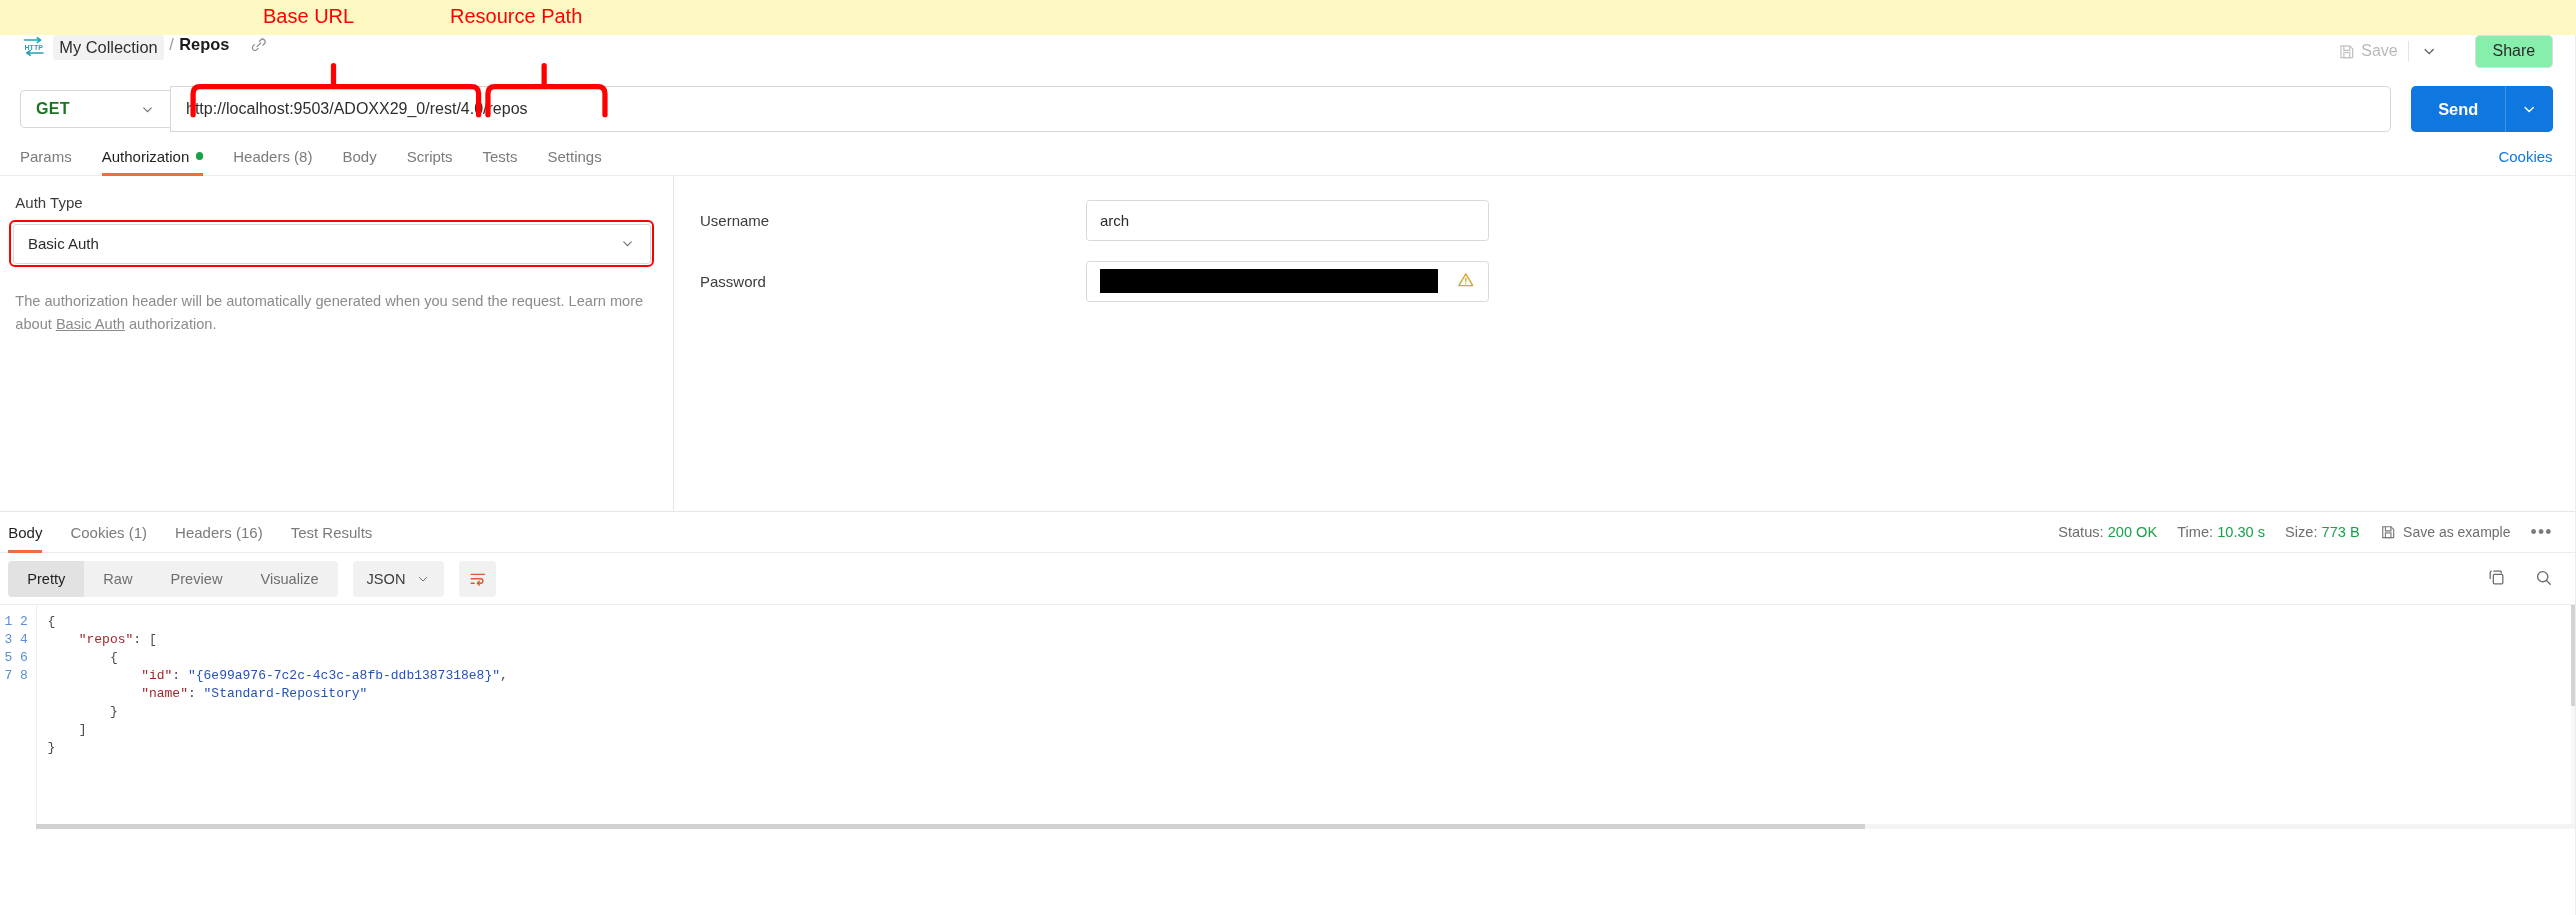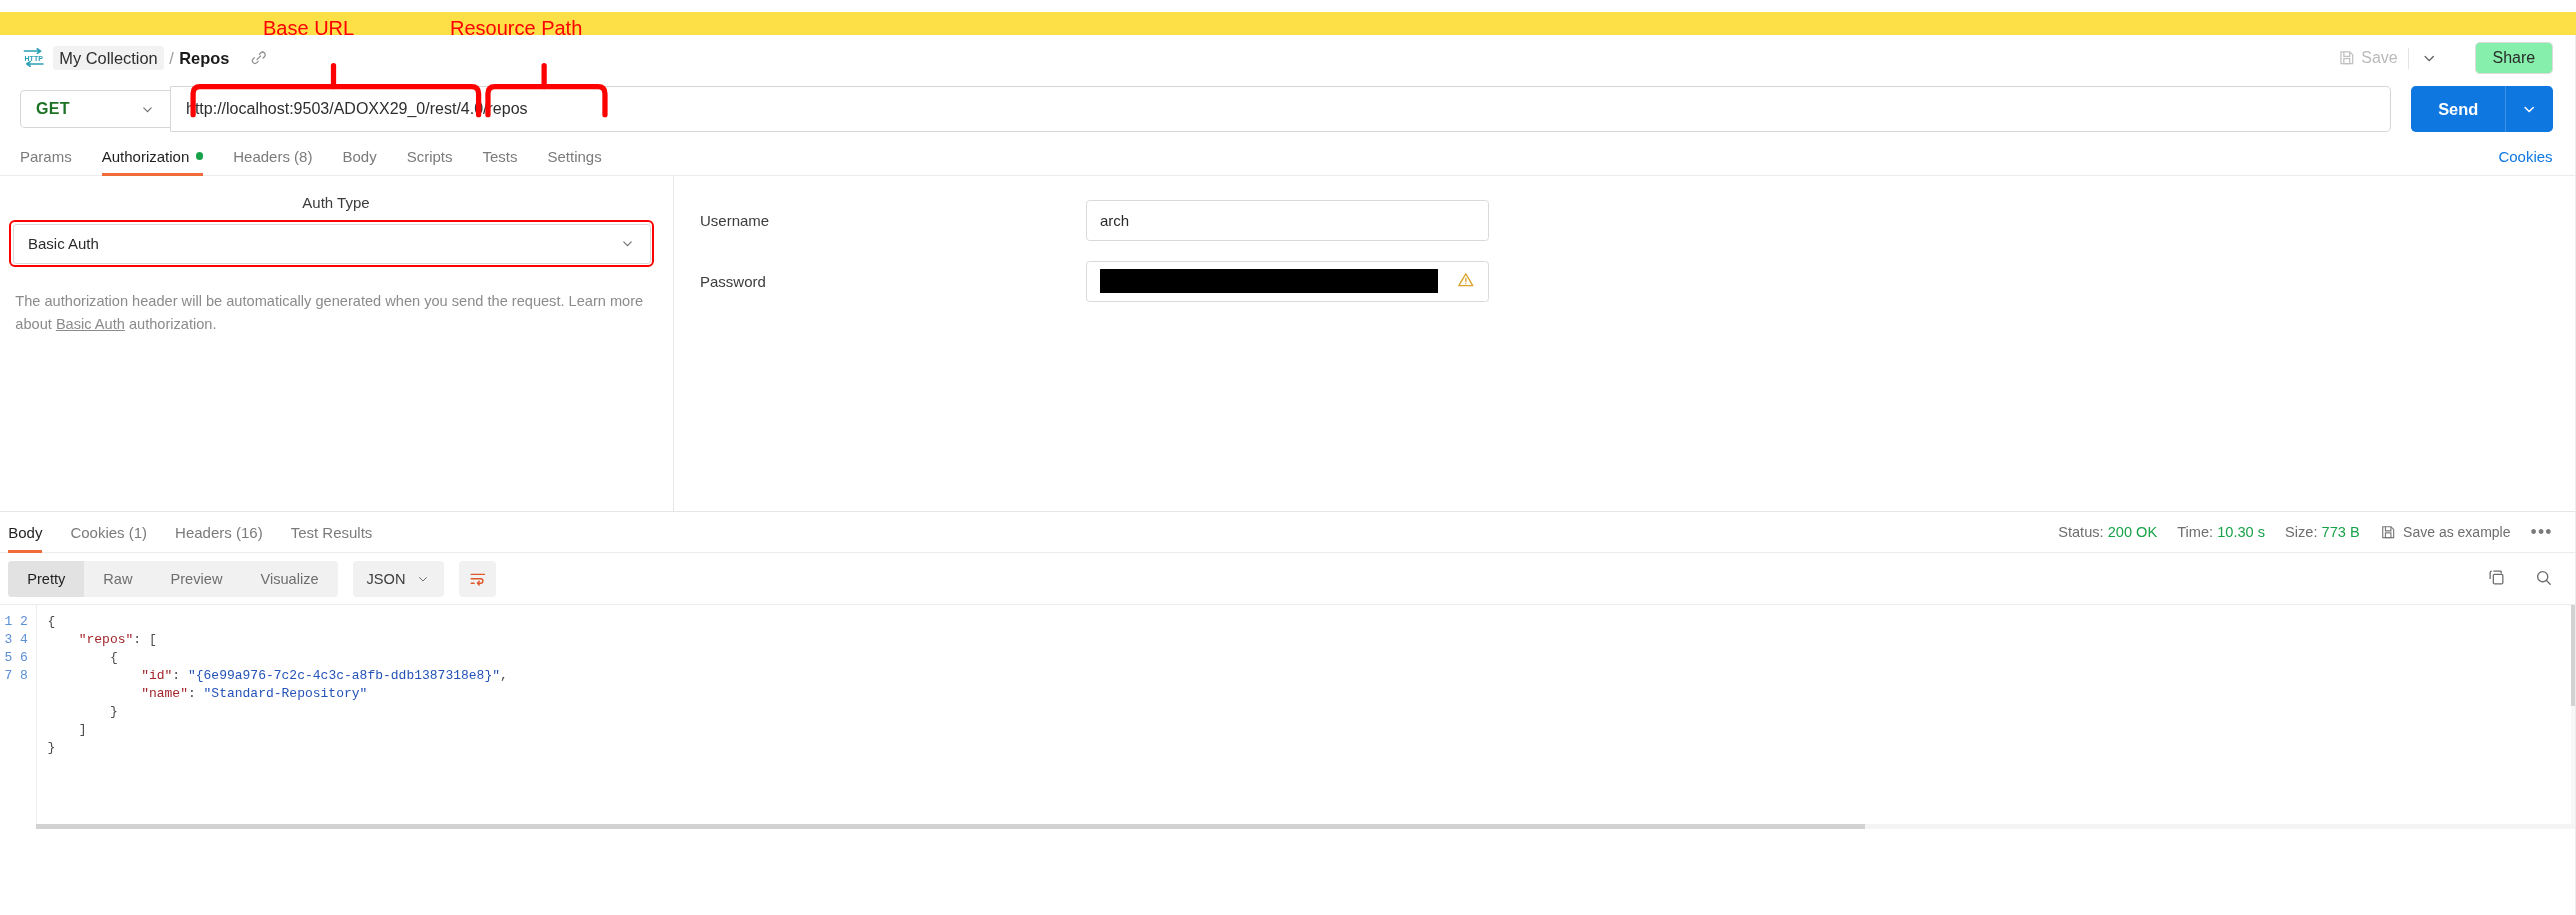--- a/index.html
+++ b/index.html
@@ -5,23 +5,23 @@
   * { box-sizing: border-box; margin: 0; padding: 0; }
   html, body {
     width: 2576px; height: 915px;
     background: #ffffff;
     font-family: "Liberation Sans", sans-serif;
     overflow: hidden;
   }
 
   
   #annotation-strip {
-    position: absolute; left: 0; top: 12px;
+    position: absolute; left: 0; top: 0;
     width: 2576px; height: 35px;
-    background: #fde047;
+    background: #fef9c3;
   }
   .annot-label {
     position: absolute;
     color: #ff0000;
     font-size: 20px;
     font-weight: 400;
     white-space: nowrap;
     font-family: "Liberation Sans", sans-serif;
   }
   #annot-base-url  { left: 263px; top: 4.7px; }
@@ -38,21 +38,21 @@
   #app {
     position: absolute; left: 0; top: 35px;
     width: 2576px; height: 880px;
     background: #ffffff;
   }
 
   
   #request-header {
     position: relative;
     height: 46px;
-    display: flex; align-items: center;
+    display: flex; align-items: flex-start;
     padding: 0 23.4px 0 20px;
     background: #ffffff;
   }
   #http-icon { width: 27px; height: 23.4px; display: flex; align-items: center; justify-content: center; }
   .bc-collection {
     font-size: 16.4px; color: #2e2e2e;
     background: #f2f2f2; border-radius: 3.5px;
     padding: 2.9px 6.4px; margin-left: 5.9px;
     white-space: nowrap;
   }
@@ -136,21 +136,21 @@
     display: flex;
     height: 336px;
     border-bottom: 0.6px solid #e6e6e6;
   }
   #auth-left {
     width: 674px;
     border-right: 0.6px solid #e6e6e6;
     padding: 17.6px 16.4px 0 13px;
     position: relative;
   }
-  #auth-type-label { font-size: 15px; color: #3c3c3c; margin-bottom: 13px; margin-left:2.3px;text-align:center;}
+  #auth-type-label { font-size: 15px; color: #3c3c3c; margin-bottom: 13px; margin-left:2.3px;}
   #auth-type-select {
     position: relative;
     height: 40px;
     border: 0.6px solid #d9d9d9; border-radius: 3.5px;
     display: flex; align-items: center; justify-content: space-between;
     padding: 0 15px 0 14px;
     background: #fff;
     font-size: 15px; color: #2b2b2b;
     margin-right: 5.9px;
   }

